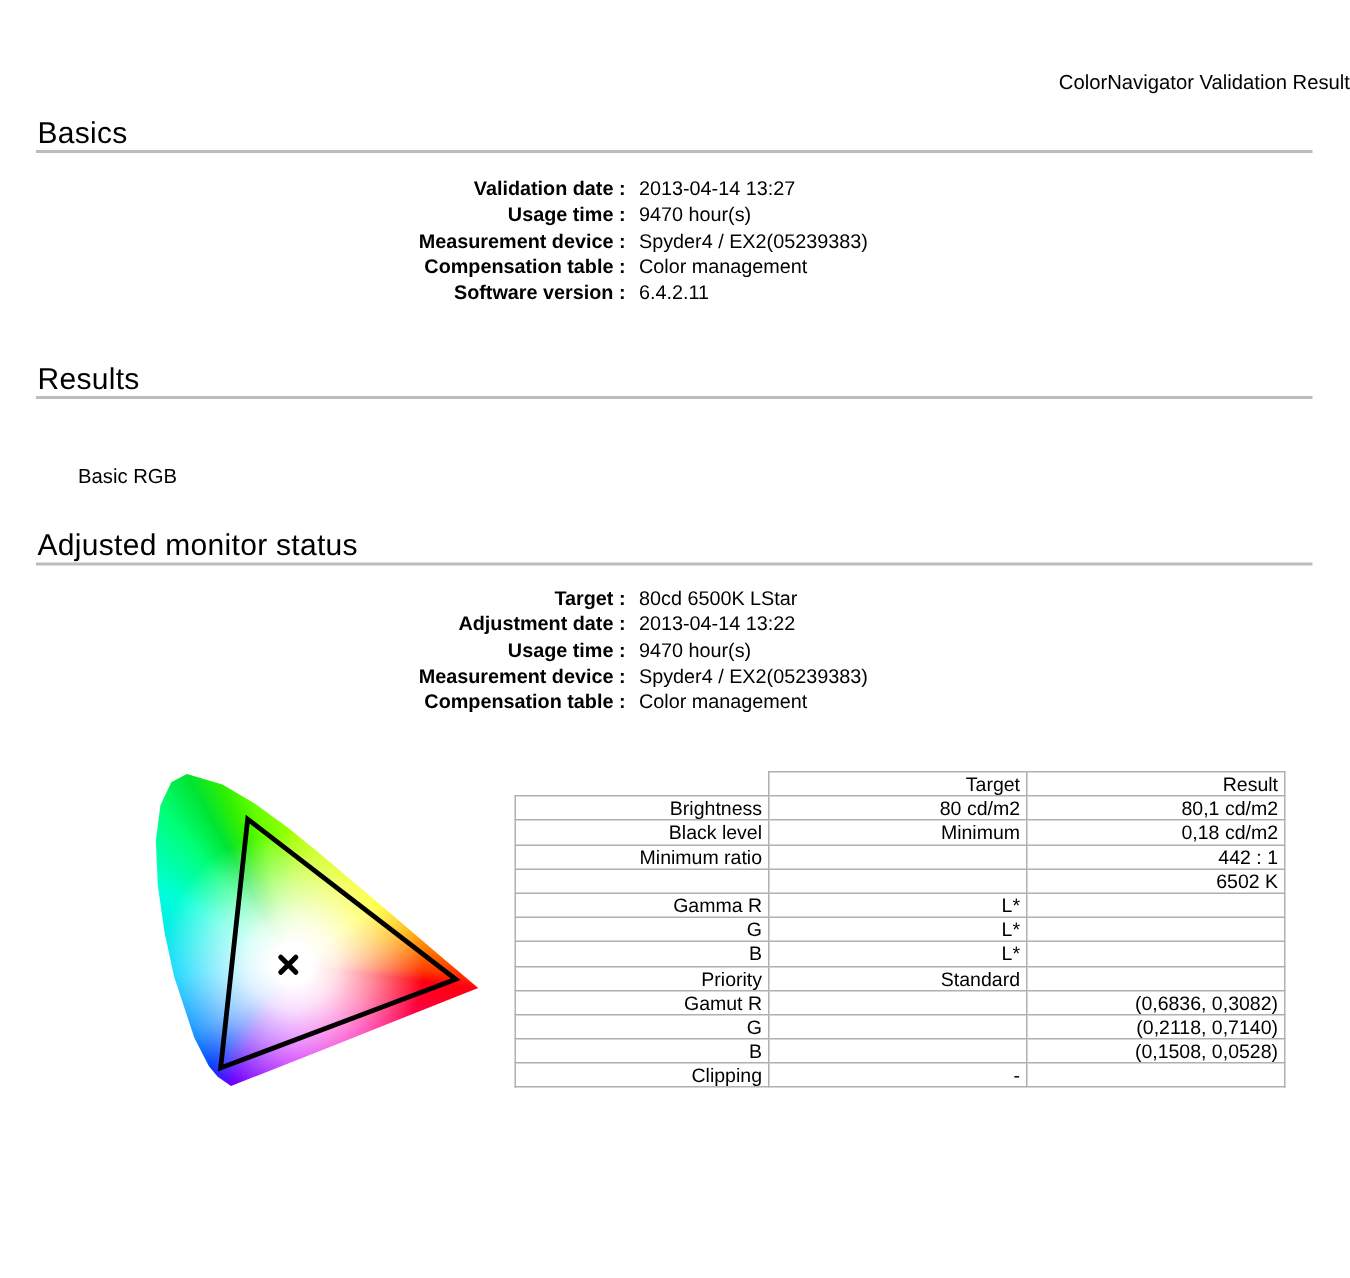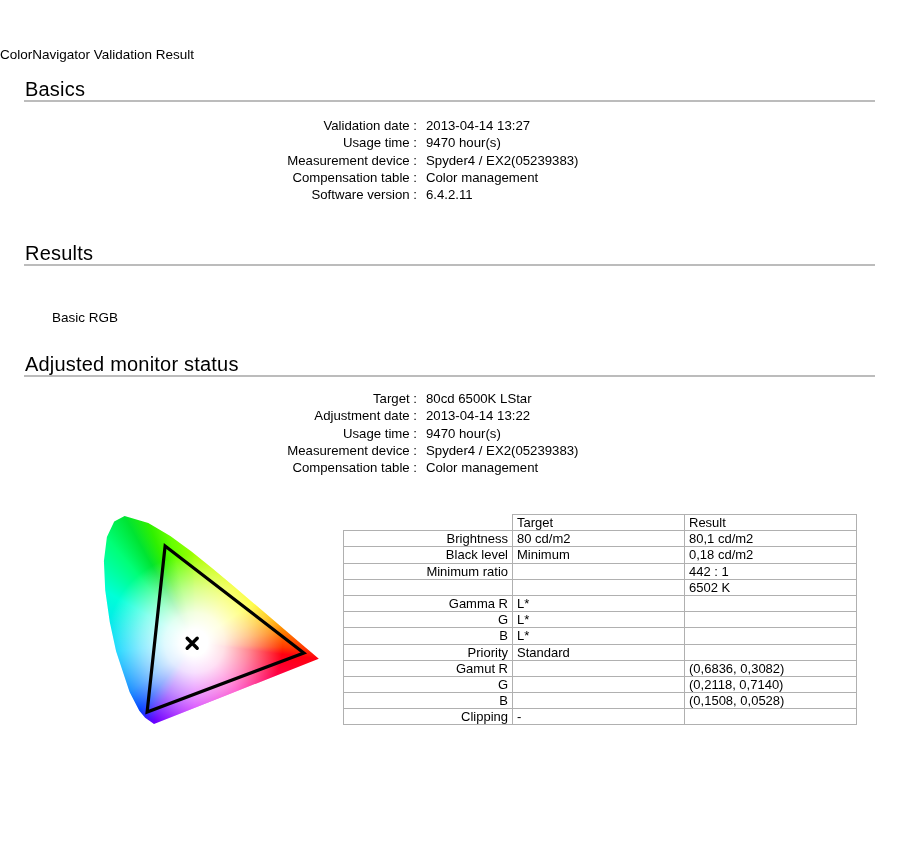--- a/index.html
+++ b/index.html
@@ -10,41 +10,41 @@
     width: 900px;
     height: 852px;
     position: relative;
     overflow: hidden;
   }
   .page { position: absolute; inset: 0; background: #fff; }
 
   .report-title {
     position: absolute;
     top: 47px; left: 0; width: 900px;
-    text-align: left;
+    text-align: right;
     font-size: 13.5px;
   }
 
   .section-heading {
     position: absolute;
     left: 25px;
     font-size: 20px;
     letter-spacing: 0.2px;
   }
   .section-rule {
     position: absolute;
     left: 24px;
     width: 851px;
     height: 1.5px;
     background: #bcbcbc;
   }
 
   .kv-block { position: absolute; left: 0; width: 900px; }
   .kv-row { display: flex; height: 17.3px; line-height: 17.3px; font-size: 13.2px; }
-  .kv-label { width: 417px; text-align: right; white-space: pre; }
+  .kv-label { width: 417px; text-align: right; white-space: pre; font-weight: bold; }
   .kv-value { margin-left: 9px; white-space: pre; }
 
   .result-item {
     position: absolute;
     left: 52px; top: 286px;
     font-size: 13.5px;
     margin-top: 24px;
   }
 
   
@@ -100,21 +100,21 @@
     font-size: 13px;
   }
   .status-table td {
     border: 1px solid #b0b0b0;
     height: 16.2px;
     padding: 0 4px;
     overflow: hidden;
     white-space: nowrap;
   }
   .status-table td.rowlabel { text-align: right; }
-  .status-table td.val { text-align: left; }
+  .status-table td.val { text-align: right; }
   .status-table td.blank-corner { border: none; }
 </style>
 </head>
 <body>
 
 <div class="page">
 
   <div class="report-title">ColorNavigator Validation Result</div>
 
   <div class="section-heading" style="top:78px">Basics</div>

